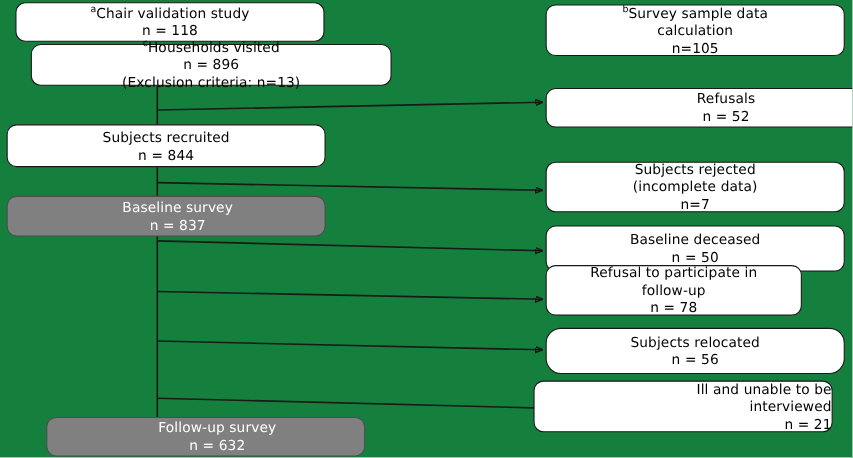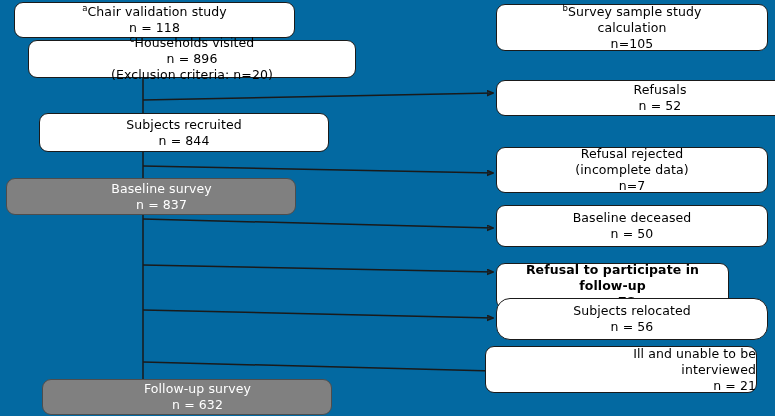--- a/index.html
+++ b/index.html
@@ -7,21 +7,21 @@
     padding: 0;
     background: #ffffff;
   }
   body {
     font-family: "DejaVu Sans", sans-serif;
   }
   #flowchart {
     position: relative;
     width: 775px;
     height: 416px;
-    background: #0369a1;
+    background: #15803d;
     overflow: hidden;
   }
   .node {
     position: absolute;
     box-sizing: border-box;
     border: 1.6px solid #1a1a1a;
     border-radius: 9px;
     background: #ffffff;
     color: #000000;
     display: flex;
@@ -97,61 +97,61 @@
   </svg>
 
   <div class="node" style="left:14px; top:2px; width:281px; height:36px;">
     <span class="line"><span class="sup">a</span><span>Chair validation study</span></span>
     <span class="line">n = 118</span>
   </div>
 
   <div class="node" style="left:28px; top:40px; width:328px; height:38px;">
     <span class="line"><span class="sup">c</span><span>Households visited</span></span>
     <span class="line">n = 896</span>
-    <span class="line">(Exclusion criteria: n=20)</span>
+    <span class="line">(Exclusion criteria: n=13)</span>
   </div>
 
-  <div class="node" style="left:6px; top:113px; width:290px; height:39px;margin-left:33px;">
+  <div class="node" style="left:6px; top:113px; width:290px; height:39px;">
     <span class="line">Subjects recruited</span>
     <span class="line">n = 844</span>
   </div>
 
   <div class="node filled" style="left:6px; top:178px; width:290px; height:37px;">
     <span class="line">Baseline survey</span>
     <span class="line">n = 837</span>
   </div>
 
   <div class="node filled" style="left:6px; top:379px; width:290px; height:36px;margin-left:36px;">
     <span class="line">Follow-up survey</span>
     <span class="line">n = 632</span>
   </div>
 
   <div class="node" style="left:496px; top:4px; width:272px; height:47px;">
-    <span class="line"><span class="sup">b</span><span>Survey sample study</span></span>
+    <span class="line"><span class="sup">b</span><span>Survey sample data</span></span>
     <span class="line">calculation</span>
     <span class="line">n=105</span>
   </div>
 
   <div class="node" style="left:496px; top:80px; width:328px; height:36px;">
     <span class="line">Refusals</span>
     <span class="line">n = 52</span>
   </div>
 
   <div class="node" style="left:496px; top:147px; width:272px; height:46px;">
-    <span class="line">Refusal rejected</span>
+    <span class="line">Subjects rejected</span>
     <span class="line">(incomplete data)</span>
     <span class="line">n=7</span>
   </div>
 
   <div class="node" style="left:496px; top:205px; width:272px; height:42px;">
     <span class="line">Baseline deceased</span>
     <span class="line">n = 50</span>
   </div>
 
-  <div class="node" style="left:496px; top:263px; width:233px; height:46px;font-weight:bold;">
+  <div class="node" style="left:496px; top:241px; width:233px; height:46px;">
     <span class="line">Refusal to participate in</span>
     <span class="line">follow-up</span>
     <span class="line">n = 78</span>
   </div>
 
   <div class="node" style="left:496px; top:298px; width:272px; height:42px;border-radius:14px;">
     <span class="line">Subjects relocated</span>
     <span class="line">n = 56</span>
   </div>
 

